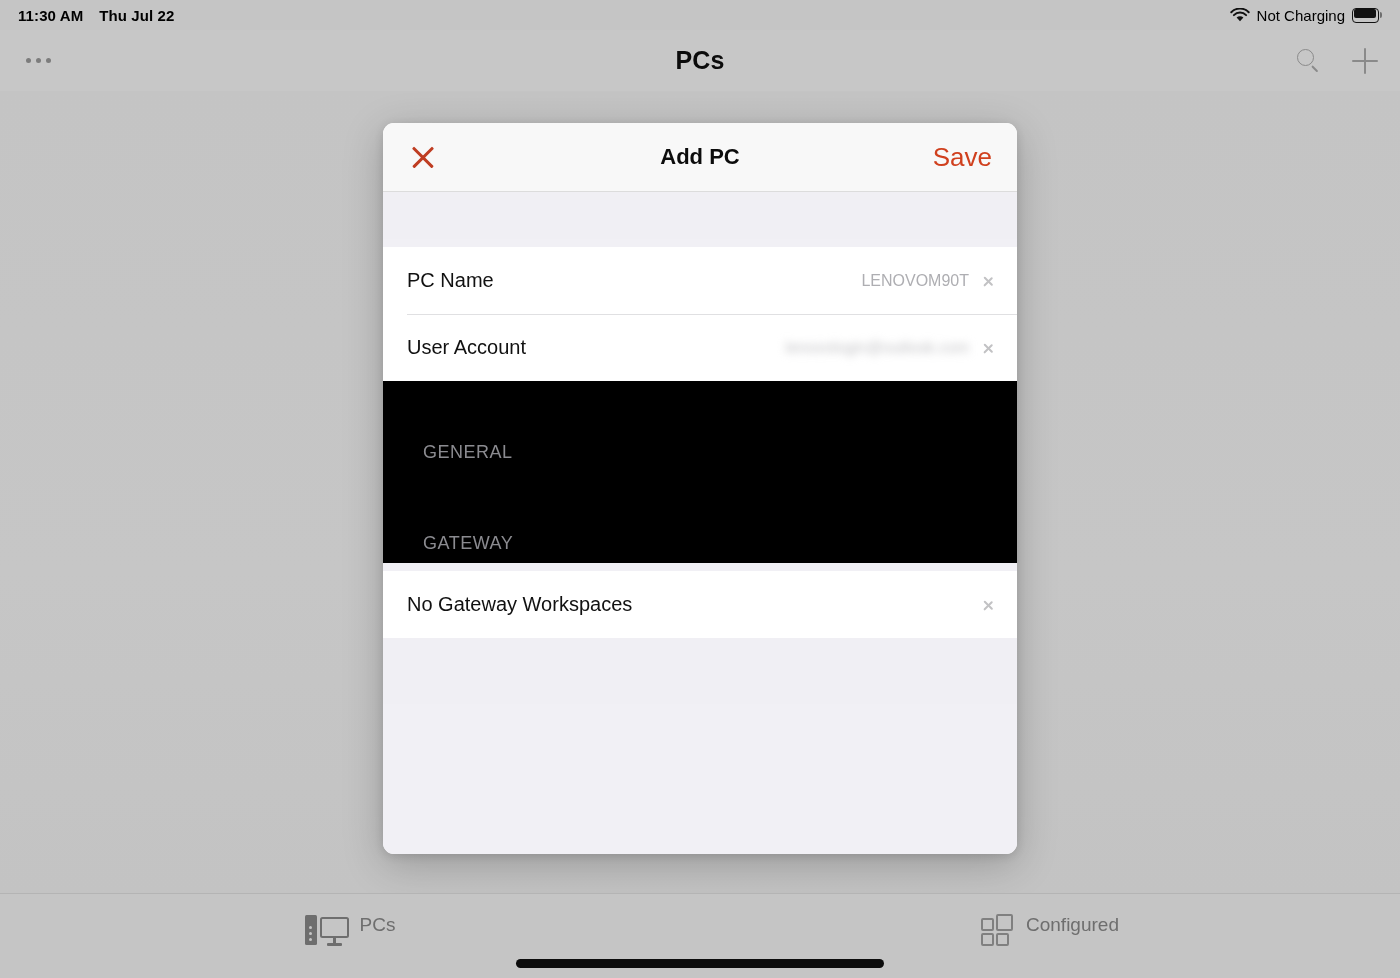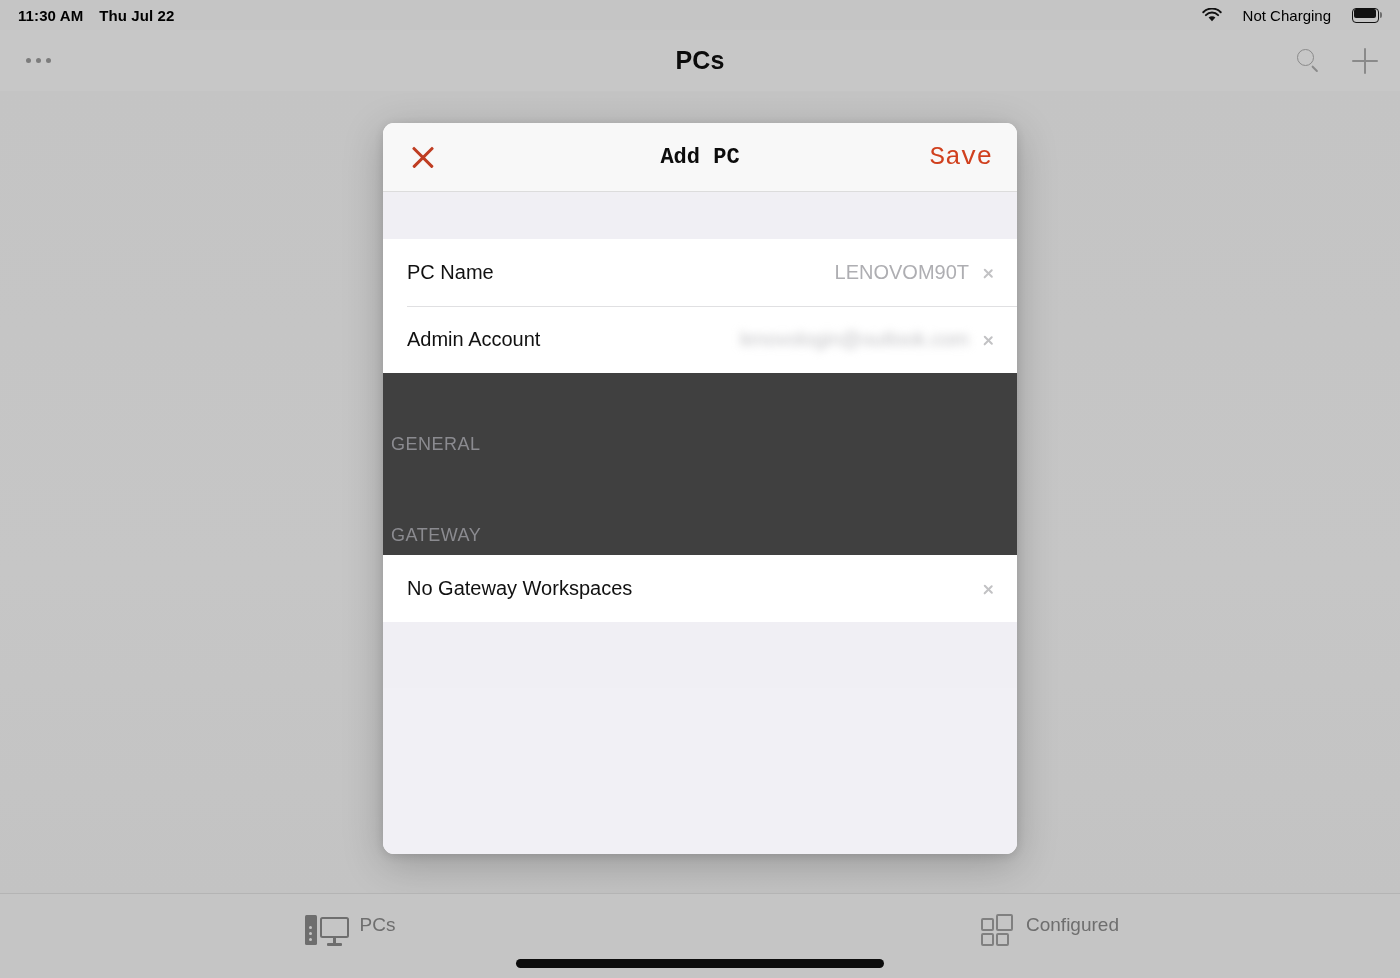--- a/index.html
+++ b/index.html
@@ -17,21 +17,21 @@
   .statusbar {
     position: absolute; top: 0; left: 0;
     width: 1400px; height: 30px;
     display: flex; align-items: center;
     background: #c5c5c5;
     padding: 0 18px;
     color: #000;
     font-size: 15px;
   }
   .sb-left { display: flex; align-items: center; gap: 16px; font-weight: 600; letter-spacing: .1px; }
-  .sb-right { margin-left: auto; display: flex; align-items: center; gap: 21px; font-size: 15px; font-weight: 500; }
+  .sb-right { margin-left: auto; display: flex; align-items: center; gap: 7px; font-size: 15px; font-weight: 500; }
   .wifi-icon { width: 20px; height: 15px; display: inline-block; position: relative; }
   .battery-icon { position: relative; width: 30px; height: 15px; }
   .battery-body {
     position: absolute; left: 0; top: 0;
     width: 27px; height: 15px;
     border: 1.6px solid #111; border-radius: 4px;
   }
   .battery-fill {
     position: absolute; left: 1.7px; top: 1.7px;
     width: 22px; height: 8.5px;
@@ -94,21 +94,20 @@
     overflow: hidden;
     box-shadow: 0 10px 40px rgba(0,0,0,.22), 0 2px 10px rgba(0,0,0,.12);
   }
   .modal-header {
     height: 69px;
     background: #f8f8f8;
     display: flex; align-items: center;
     padding: 0 25px;
     position: relative;
     border-bottom: 1px solid #dcdcdc;
-    font-family: Liberation Mono, monospace;
   }
   .close-x { width: 30px; height: 30px; position: relative; cursor: pointer; }
   .close-x:before, .close-x:after {
     content: ''; position: absolute; left: 1px; top: 14px;
     width: 28px; height: 2.6px; background: #bf3d22; border-radius: 1px;
   }
   .close-x:before { transform: rotate(45deg); }
   .close-x:after { transform: rotate(-45deg); }
   .modal-title {
     position: absolute; left: 0; right: 0; text-align: center;
@@ -116,58 +115,58 @@
   }
   .save-btn {
     margin-left: auto; z-index: 2;
     font-size: 26px; color: #d0401e; cursor: pointer;
   }
 
   .modal-body { height: 662px; background: #f1f0f5; overflow: hidden; }
 
   .spacer { background: #f0eff4; }
   .spacer-top { height: 47px; }
-  .group { background: #fff; }
+  .group { background: #fff; margin-top: 8px; }
   .row {
     height: 67px;
     display: flex; align-items: center;
     padding: 0 23px 0 24px;
     position: relative;
     background: #fff;
   }
   .row + .row:before {
     content:''; position: absolute; left: 24px; right: 0; top: 0;
     height: 1px; background: #e0e0e2;
   }
   .row-label { font-size: 20px; color: #111; }
   .row-value {
     margin-left: auto;
-    font-size: 20px; color: #aeaeb2;
+    font-size: 16px; color: #aeaeb2;
     padding-right: 14px;
   }
   .row-value.redacted {
     color: #c2c2c5;
     filter: blur(4.5px);
     user-select: none;
   }
   .chevron {
     width: 11px; height: 19px; position: relative; flex: 0 0 auto;
   }
   .chevron:before, .chevron:after {
     content:''; position: absolute; left: 1px; width: 11.5px; height: 2.2px;
     background: #c2c2c4; border-radius: 2px;
   }
   .chevron:before { top: 5px; transform: rotate(45deg); transform-origin: left center;}
   .chevron:after { top: 14.4px; transform: rotate(-45deg); transform-origin: left center;}
 
   .section-head {
-    background: #404040;
+    background: #000000;
     height: 91px;
     display: flex; align-items: flex-end;
-    padding: 0 0 9px 8px;
+    padding: 0 0 9px 40px;
     font-size: 18px; color: #8b8b90;
     letter-spacing: .5px;
   }
 
   
   .toggle {
     margin-left: auto;
     width: 62px; height: 37px;
     border-radius: 19px;
     background: #e5e5e7;
@@ -303,21 +302,21 @@
 
     <div class="spacer spacer-top"></div>
 
     <div class="group">
       <div class="row">
         <span class="row-label">PC Name</span>
         <span class="row-value">LENOVOM90T</span>
         <span class="chevron"></span>
       </div>
       <div class="row">
-        <span class="row-label">Admin Account</span>
+        <span class="row-label">User Account</span>
         <span class="row-value redacted">lenovologin@outlook.com</span>
         <span class="chevron"></span>
       </div>
     </div>
 
     <div class="section-head">GENERAL</div>
 
     <div class="section-head">GATEWAY</div>
     <div class="group">
       <div class="row">

